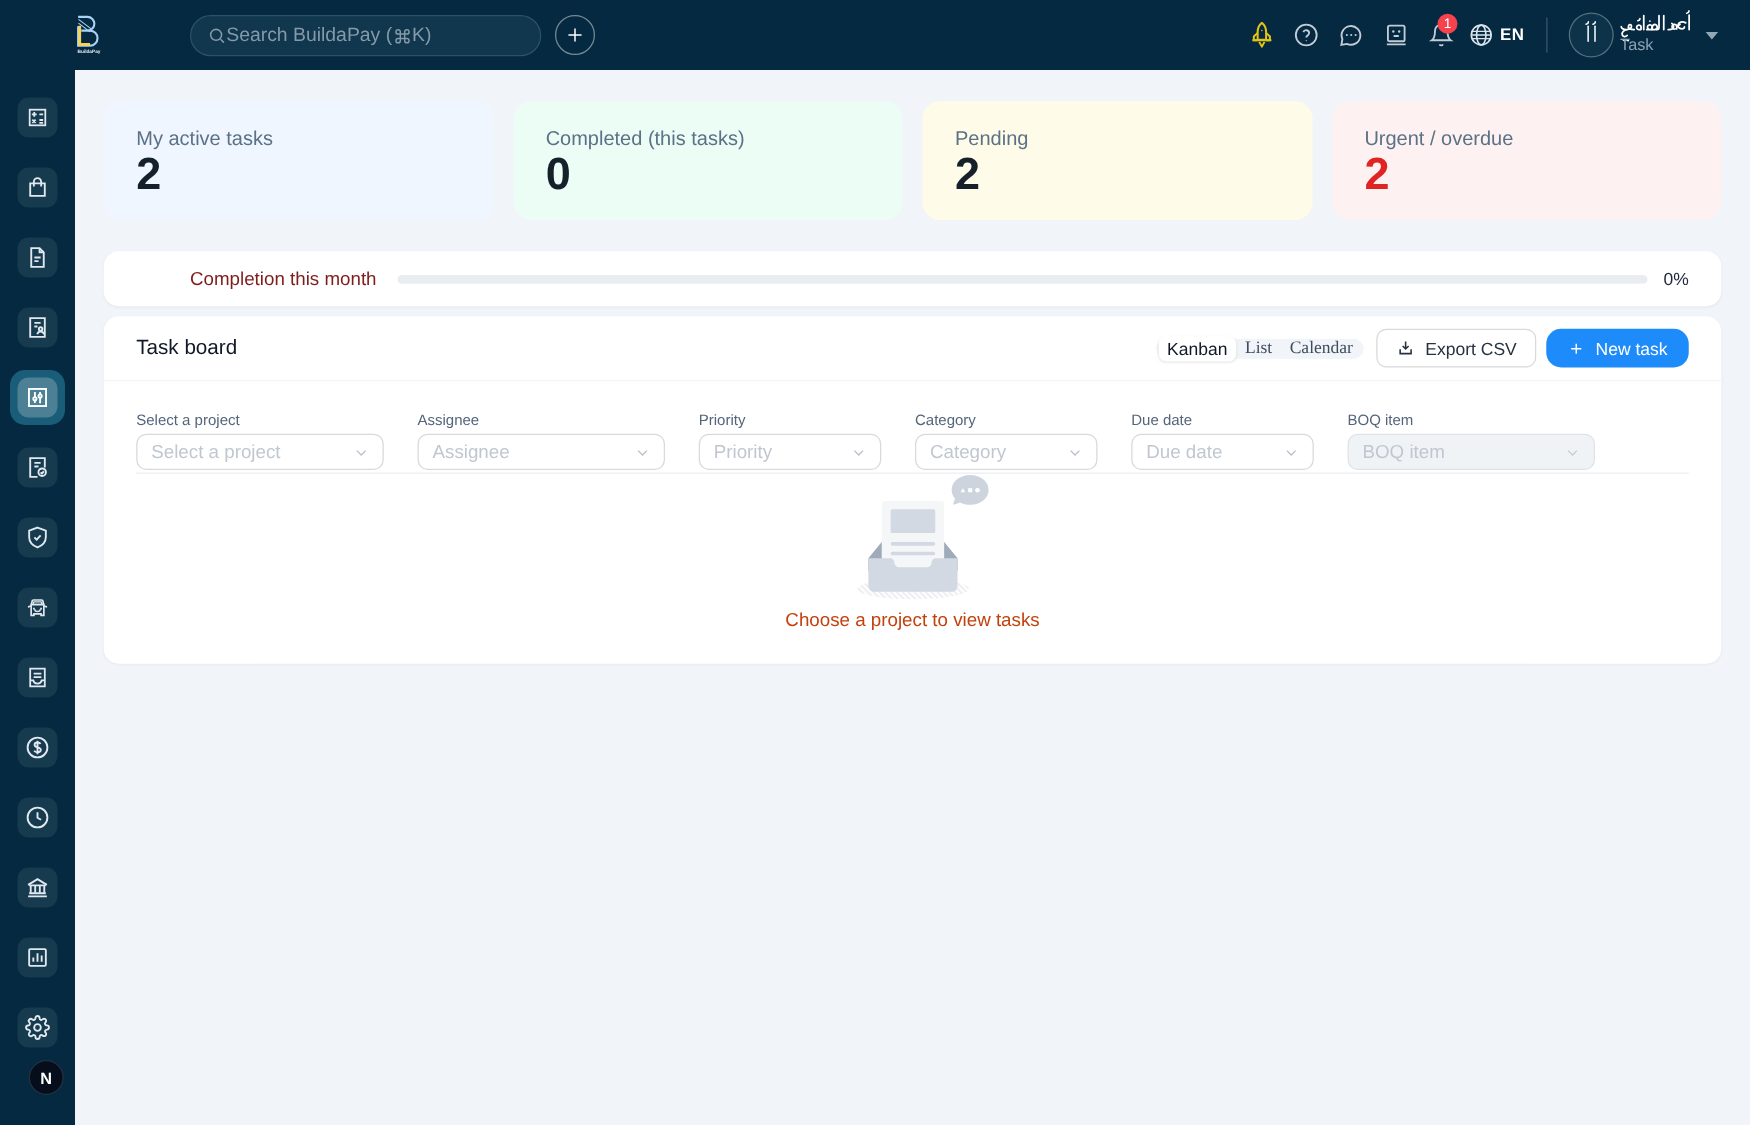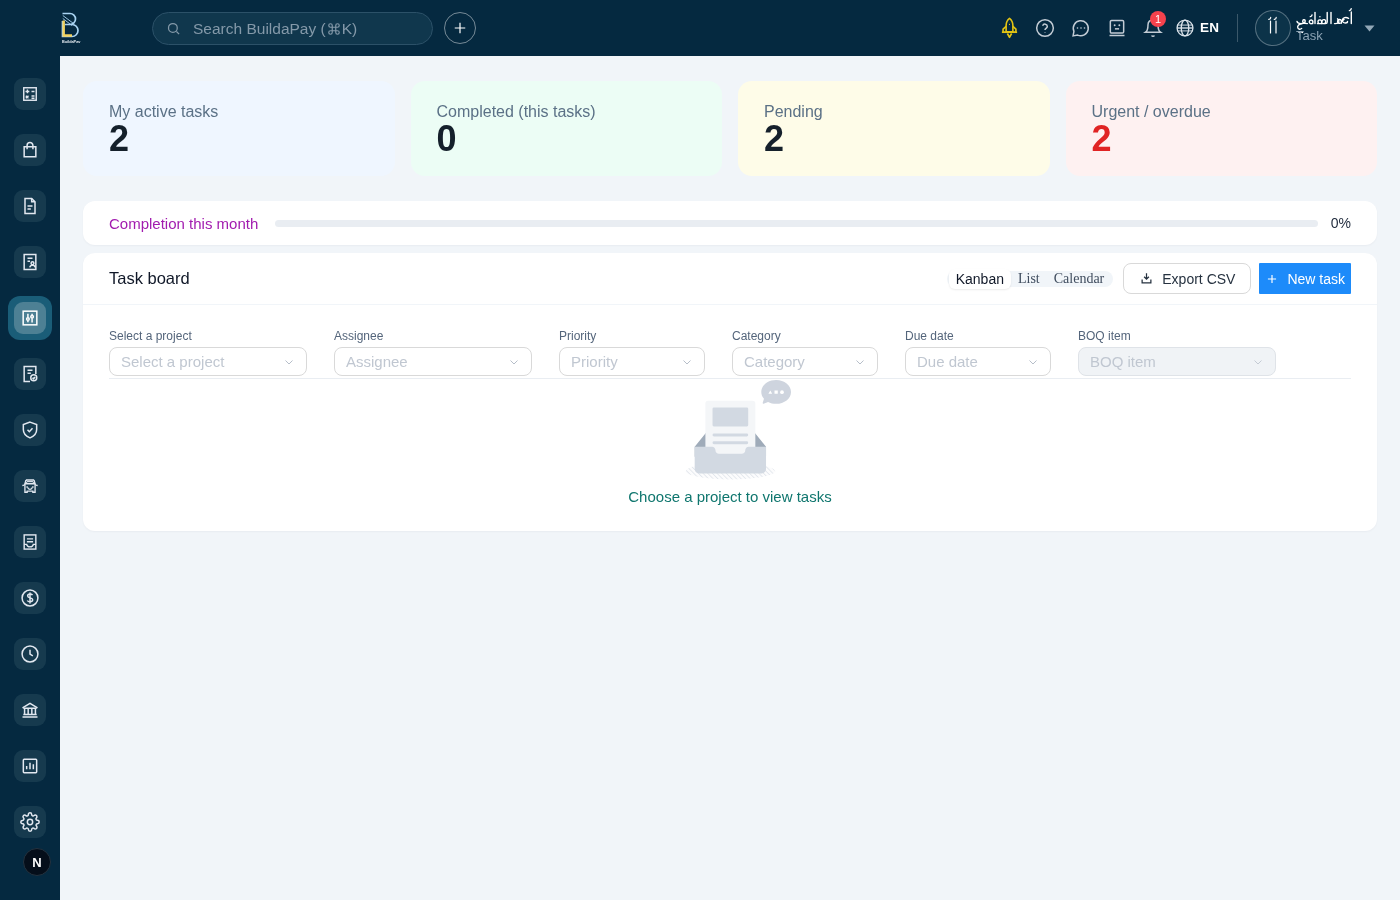--- a/index.html
+++ b/index.html
@@ -5,54 +5,54 @@
   * { margin:0; padding:0; box-sizing:border-box; }
   html,body { width:1400px; height:900px; overflow:hidden; }
   body { font-family:"Liberation Sans", sans-serif; background:#f1f5f9; position:relative; }
   .nav { position:absolute; left:0; top:0; width:1400px; height:56px; background:#052940; }
   .side { position:absolute; left:0; top:56px; width:60px; height:844px; background:#052940; }
   .sbtn { position:absolute; left:14px; width:32px; height:32px; border-radius:9px; background:#163a4e; display:flex; align-items:center; justify-content:center; }
   .sbtn svg { width:20px; height:20px; }
   .sactive-outer { position:absolute; left:8px; width:44px; height:44px; border-radius:12px; background:#1a5d78; display:flex; align-items:center; justify-content:center; }
   .sactive-inner { width:32px; height:32px; border-radius:9px; background:#4d8094; display:flex; align-items:center; justify-content:center; }
   .search { position:absolute; left:152px; top:12px; width:281px; height:33px; border-radius:17px; background:#10374d; border:1px solid #2c5168; display:flex; align-items:center; padding-left:13px; }
-  .search .ph { color:#8499a9; font-size:15.5px; margin-left:12px; display:flex; align-items:center; }
+  .search .ph { color:#8499a9; font-size:15.5px; margin-left:0; display:flex; align-items:center; }
   .plus { position:absolute; left:444px; top:12px; width:32px; height:32px; border-radius:50%; border:1px solid rgba(255,255,255,.45); display:flex; align-items:center; justify-content:center; }
   .navicon { position:absolute; top:18px; width:20px; height:20px; }
   .main { position:absolute; left:83px; top:81px; width:1294px; }
   .cards { display:flex; gap:16px; }
   .card { flex:1; height:95px; border-radius:14px; padding:22px 26px; }
   .card .lbl { font-size:16px; color:#5b7186; }
   .card .val { font-size:36px; line-height:32px; font-weight:bold; color:#15202b; margin-top:2px; }
   .c1 { background:#eff6ff; }
   .c2 { background:#ecfdf5; }
   .c3 { background:#fefce8; }
   .c4 { background:#fef1f1; }
   .c4 .val { color:#e02424; }
   .prog { position:absolute; top:120px; left:0; width:1294px; height:44px; background:#fff; border-radius:12px; display:flex; align-items:center; padding:0 26px; box-shadow:0 1px 2px rgba(15,23,42,.04); }
-  .prog .t { font-size:15px; color:#a21caf; white-space:nowrap; }
+  .prog .t { font-size:15px; color:#7f1d1d; white-space:nowrap;margin-left:43px; }
   .bar { flex:1; height:7px; border-radius:4px; background:#e9edf2; margin-left:17px; margin-right:13px; }
   .prog .pct { font-size:14px; color:#1e293b; }
   .board { position:absolute; top:172px; left:0; width:1294px; height:278px; background:#fff; border-radius:12px; box-shadow:0 1px 2px rgba(15,23,42,.04); }
   .bhead { height:52px; border-bottom:1px solid #f1f5f9; display:flex; align-items:center; padding:0 26px; }
   .bhead h2 { font-size:16.5px; font-weight:normal; color:#101828; flex:0 0 auto; }
   .bhead .sp { flex:1; }
   .seg { background:#f1f5f9; border-radius:8px; padding:2px; display:flex; align-items:center; font-size:14px; color:#3f4c5e; height:16px; margin-top:1px; }
   .seg .on { background:#fff; border-radius:6px; padding:2px 7px; box-shadow:0 1px 2px rgba(0,0,0,.08); color:#101828; }
   .seg .off { padding:2px 7px;font-family:Liberation Serif, serif; }
   .exportbtn { margin-left:10px; height:31px; border:1px solid #d9d9d9; border-radius:8px; background:#fff; display:flex; align-items:center; padding:0 15px; font-size:14px; color:#263240; gap:8px; }
-  .newbtn { margin-left:8px; height:31px; border-radius:1px; background:#1d8bfa; display:flex; align-items:center; padding:0 6px; font-size:14px; color:#fff; gap:8px; }
+  .newbtn { margin-left:8px; height:31px; border-radius:12px; background:#1d8bfa; display:flex; align-items:center; padding:0 17px; font-size:14px; color:#fff; gap:8px; }
   .filters { position:absolute; left:26px; top:76px; display:flex; gap:27px; }
   .f .flbl { font-size:12px; color:#54657b; margin-bottom:4px; }
   .fsel { height:29px; border:1px solid #d9d9d9; border-radius:8px; background:#fff; display:flex; align-items:center; padding:0 11px; font-size:15px; color:#c0c7d1; justify-content:space-between; }
   .fsel.dis { background:#f0f3f6; border-color:#dfe3e8; }
   .fdivider { position:absolute; left:26px; top:125px; width:1242px; border-top:1px solid #e9edf2; }
   .empty { position:absolute; left:0; top:127px; width:1294px; text-align:center; }
   .empty svg { display:block; margin:0 auto; }
-  .empty .et { font-size:15px; color:#0f766e; margin-top:8px; }
+  .empty .et { font-size:15px; color:#c2410c; margin-top:8px; }
   .chev { width:12px; height:12px; flex:0 0 auto; }
 </style>
 </head>
 <body>
 <div class="nav"></div>
 <div class="side"></div>
 
 <svg class="navicon" style="left:60px; top:12px; width:21px; height:31px;" viewBox="0 0 21 31">
   <path d="M2.5 1.5 h7.5 a5.5 5.5 0 0 1 0 11 h-5 M5 12.5 h7 a6 6 0 0 1 0 12 H2.5 V9" fill="none" stroke="#a9d3f2" stroke-width="1.7"></path>
   <path d="M2.8 3.5 L13.5 11.5 M2.8 6.5 L12 13.5" stroke="#a9d3f2" stroke-width="0.9"></path>

